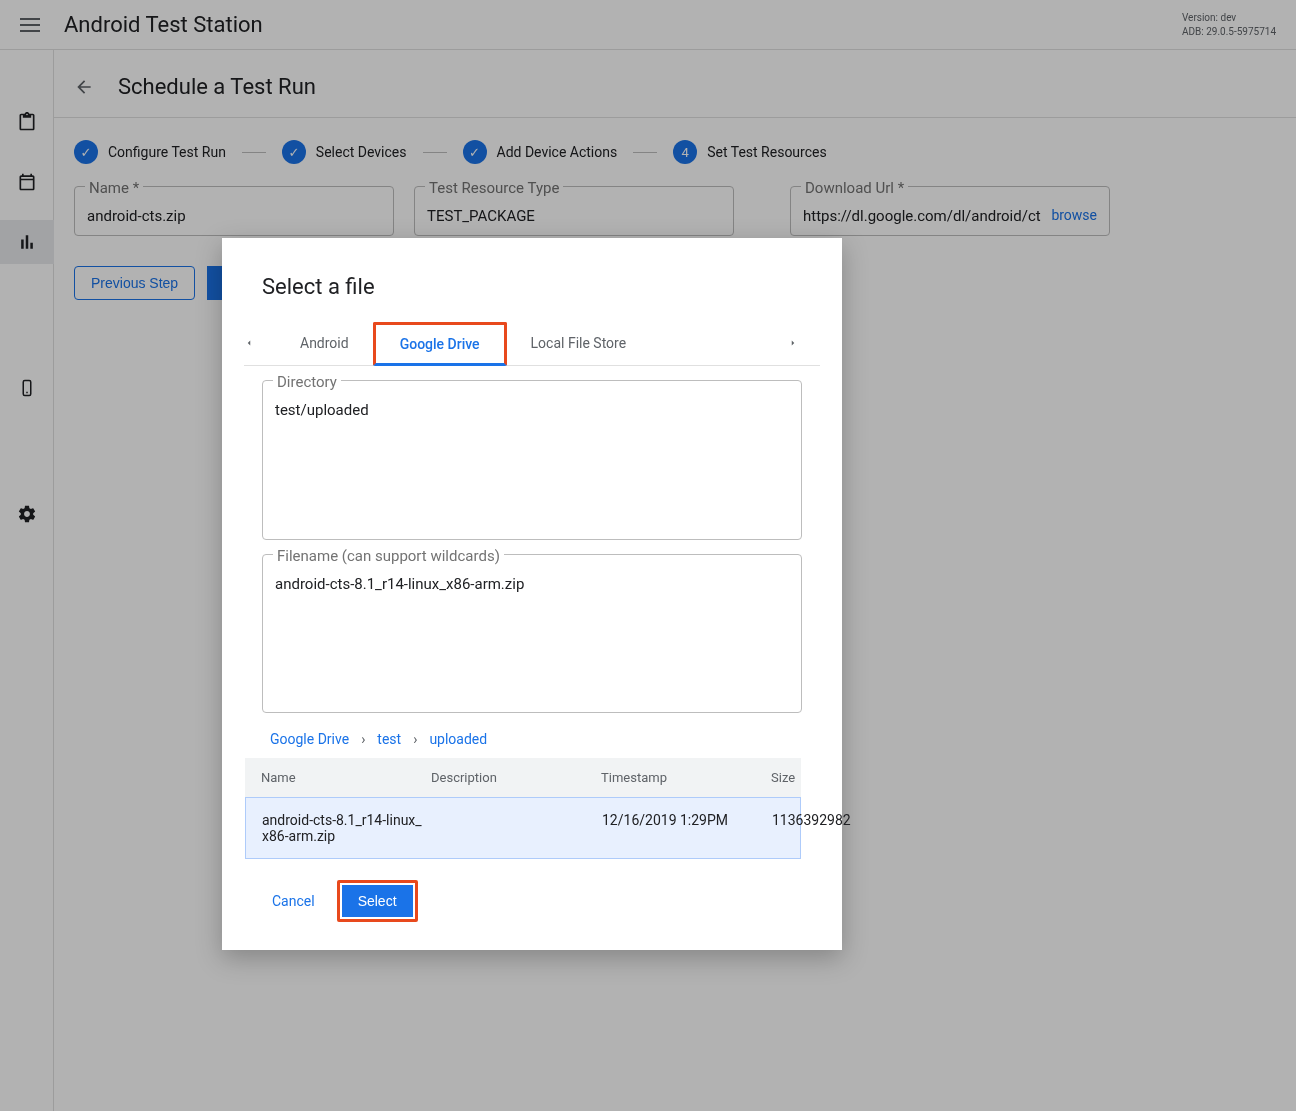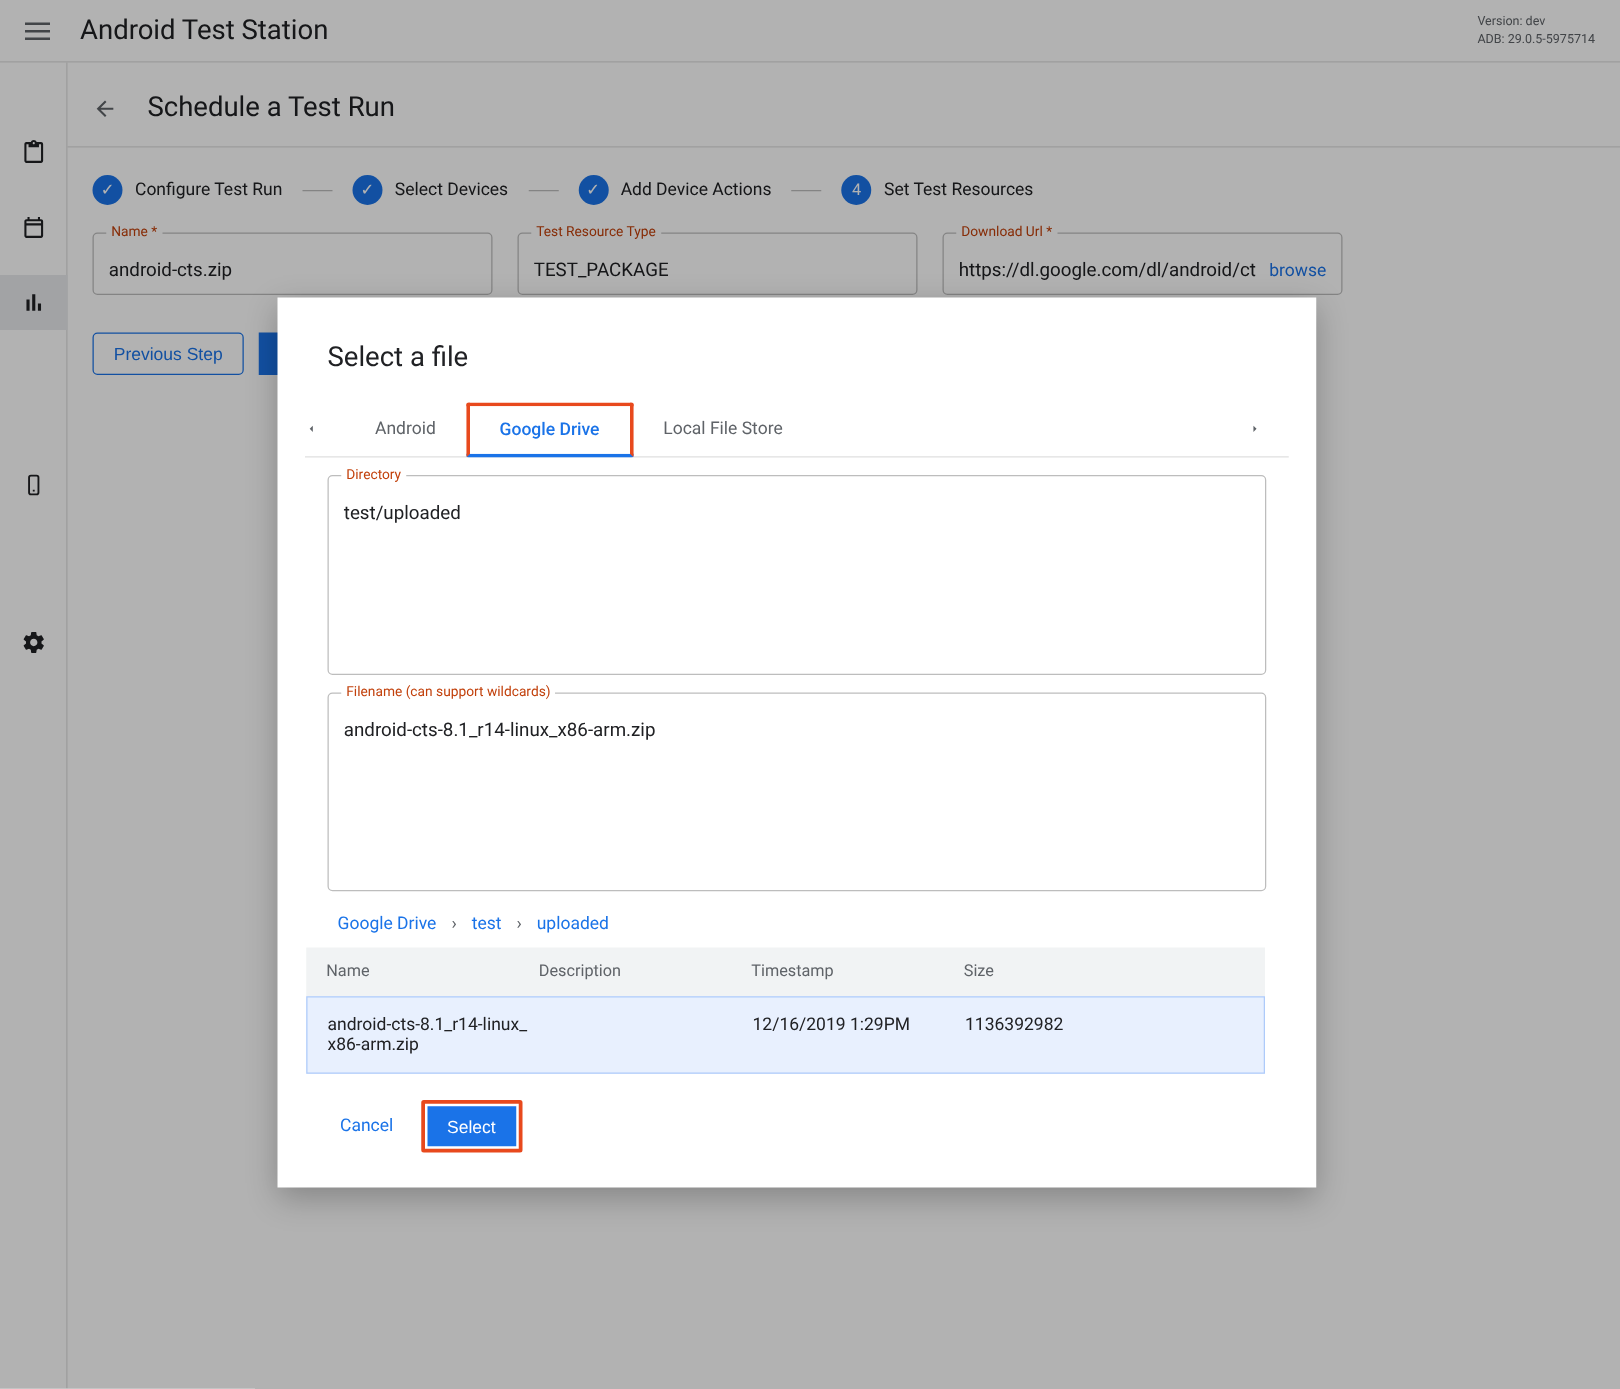--- a/index.html
+++ b/index.html
@@ -17,30 +17,30 @@
   .breadcrumb { font-size: 14px; color: #5f6368; }
   .page-title-row { display:flex; align-items:center; margin-top: 6px; padding-bottom: 18px; border-bottom:1px solid #e0e0e0; margin-left:-20px; margin-right:-20px; padding-left:20px;}
   .back-arrow { color:#5f6368; font-size:20px; margin-right:24px; cursor:pointer;}
   .page-title { font-size: 22px; font-family:"Google Sans", Roboto, sans-serif;}
   .stepper { display:flex; align-items:center; padding: 22px 20px; gap: 12px; font-size:14px;}
   .step { display:flex; align-items:center; gap:10px;}
   .step-circle { width:24px; height:24px; border-radius:50%; background:#1a73e8; color:#fff; display:flex; align-items:center; justify-content:center; font-size:13px;}
   .step-sep { width:24px; height:1px; background:#bdbdbd; margin:0 4px;}
   .fields-row { display:flex; gap:20px; padding: 0 20px 30px 20px; }
   .outlined-field { position:relative; border:1px solid #bdbdbd; border-radius:4px; padding: 20px 12px 10px 12px; flex:1;}
-  .outlined-field .label { position:absolute; top:-8px; left:10px; background:#fff; padding:0 4px; font-size:11px; color:#c2410c;}
+  .outlined-field .label { position:absolute; top:-8px; left:10px; background:#fff; padding:0 4px; font-size:15px; color:#737373;}
   .outlined-field .value { font-size:15px; color:#202124; white-space:nowrap; overflow:hidden; text-overflow:ellipsis;}
-  .url-field { display:flex; align-items:flex-end;}
+  .url-field { display:flex; align-items:flex-start;margin-left:36px;}
   .url-field .value { flex:1; }
   .browse-link { color:#1a73e8; font-size:14px; cursor:pointer; padding-left:8px;}
   .buttons-row { padding: 0 20px; display:flex; gap:12px;}
   .btn-outlined { border:1px solid #1a73e8; color:#1a73e8; background:#fff; padding:8px 16px; border-radius:4px; font-size:14px; cursor:pointer;}
   .btn-contained { border:none; background:#1a73e8; color:#fff; padding:8px 16px; border-radius:0; font-size:14px; cursor:pointer;}
   .scrim { position:absolute; inset:0; background:rgba(0,0,0,0.30); }
-  .dialog { position:absolute; left:222px; top:238px; width:831px; height:712px; background:#fff; box-shadow:0 8px 24px rgba(0,0,0,0.25); display:flex; flex-direction:column; padding:36px 40px 28px 40px; }
+  .dialog { position:absolute; left:222px; top:238px; width:620px; height:712px; background:#fff; box-shadow:0 8px 24px rgba(0,0,0,0.25); display:flex; flex-direction:column; padding:36px 40px 28px 40px; }
   .dialog-title { font-size:22px; font-family:"Google Sans", Roboto, sans-serif; margin-bottom:22px;}
   .tabs-wrap { position:relative; display:flex; align-items:center; border-bottom:1px solid #e0e0e0; margin:0 -18px 14px -18px;}
   .tab-scroll-btn { width:32px; text-align:center; color:#5f6368; cursor:pointer; font-size:16px;}
   .tab { flex:none; padding:14px 24px; font-size:14px; color:#5f6368; cursor:pointer; text-align:center;}
   .tab.active { color:#1a73e8; border-bottom:3px solid #1a73e8; margin-bottom:-1px; font-weight:500;}
   .highlight-box { border:3px solid #e8491d; border-radius:2px; }
   .dialog .outlined-field { margin-bottom:14px; width:100%;}
   .crumbs { display:flex; align-items:center; gap:12px; font-size:14px; padding:4px 8px 10px 8px;}
   .crumbs a { color:#1a73e8; cursor:pointer;}
   .crumbs .sep { color:#5f6368;}

